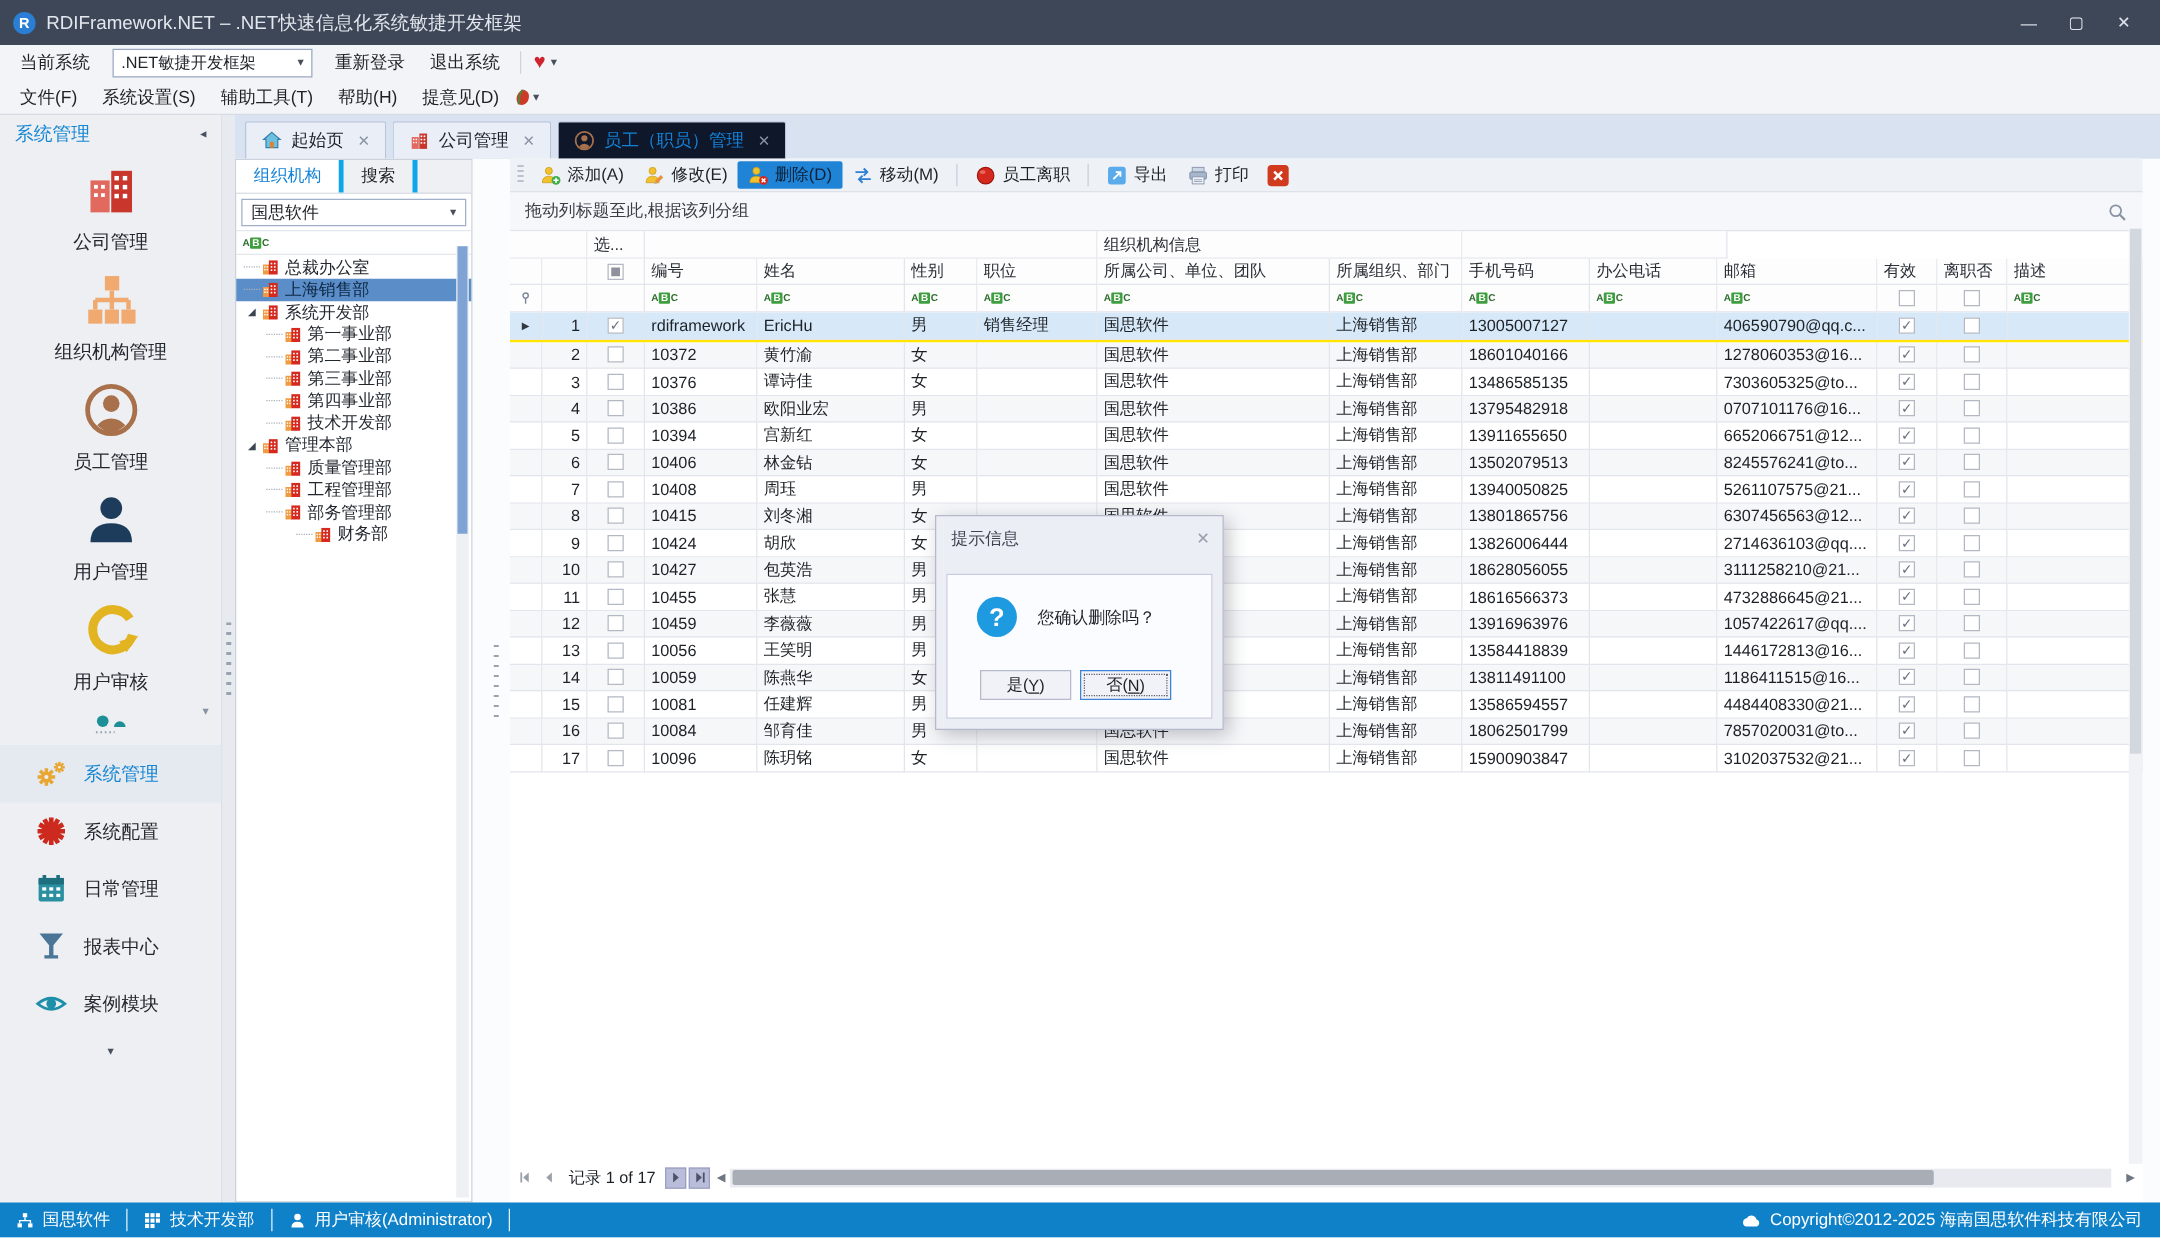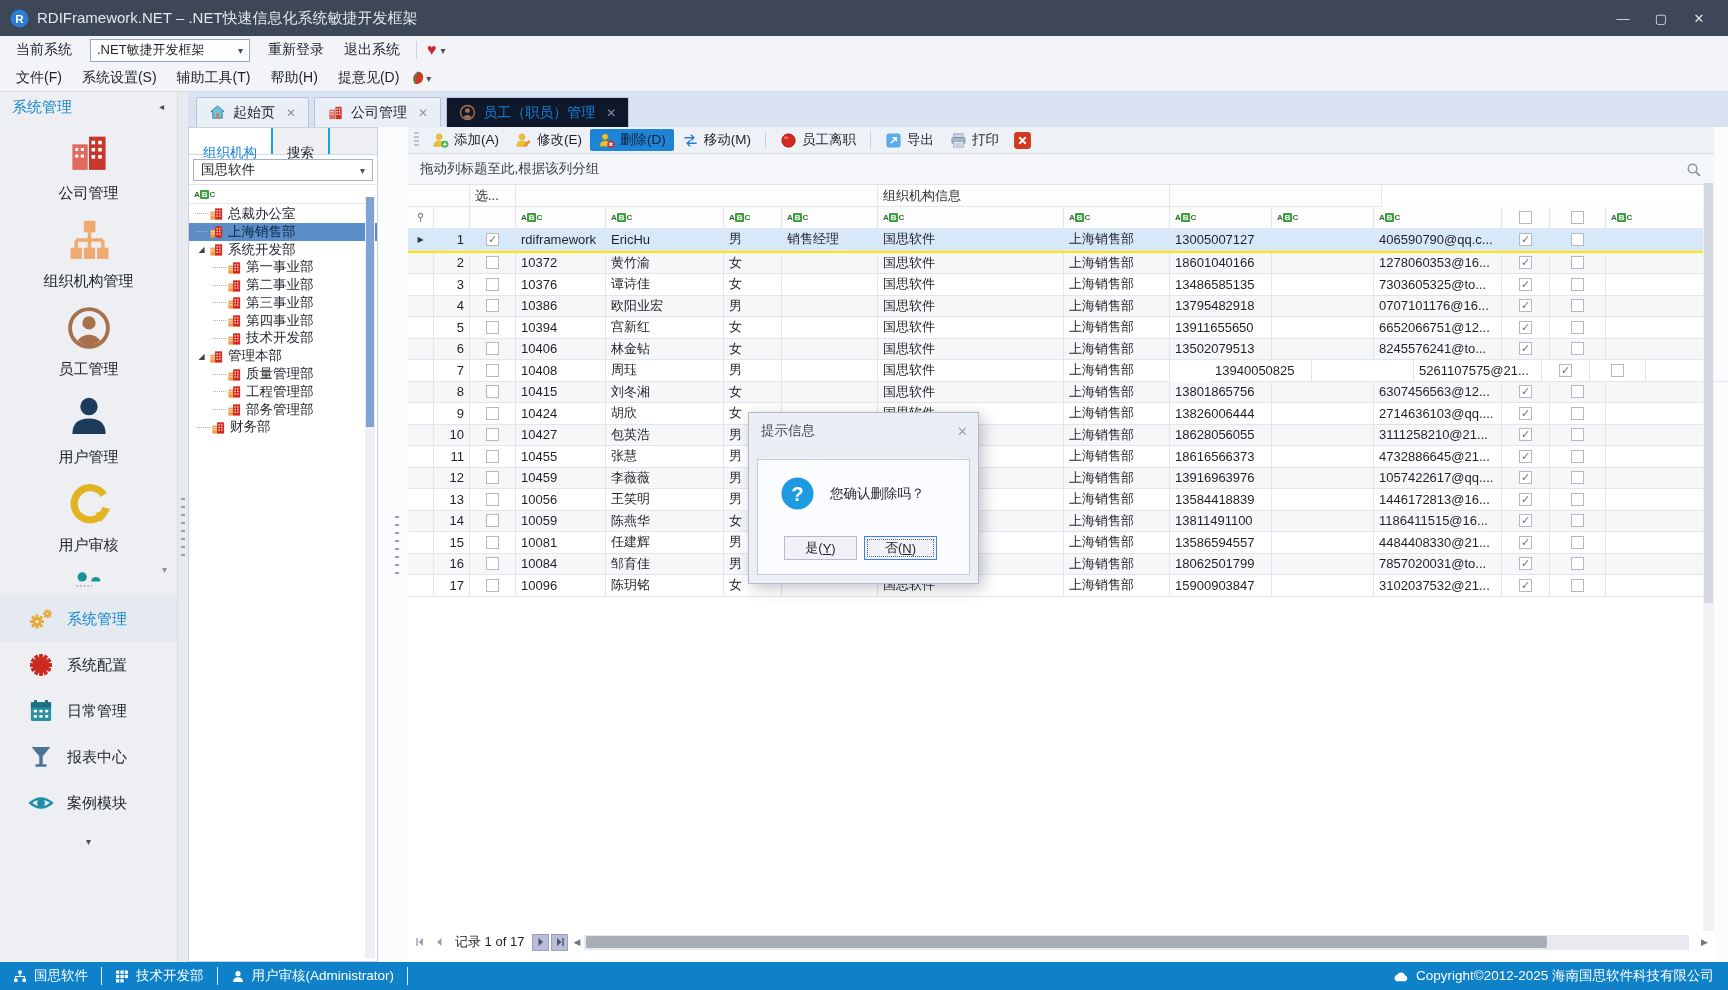--- a/index.html
+++ b/index.html
@@ -44,21 +44,21 @@
   .workarea{left:188px;top:92px;width:1540px;height:870px;background:#fbfcfe;}
   .tabbar{left:188px;top:92px;width:1540px;height:35px;background:#d9e2f1;display:flex;align-items:flex-end;padding-left:8px;box-sizing:border-box;}
   .tab{display:flex;align-items:center;gap:7px;height:29px;padding:0 12px;margin-right:5px;background:#e9eef7;border:1px solid #b9c4da;border-bottom:none;border-radius:2px 2px 0 0;font-size:14px;}
   .tab.active{background:#0f172a;color:#1383d8;}
   .tab .ic{width:17px;height:17px;}
   .tab .x{color:#8a93a5;font-size:12px;margin-left:4px;}
 
   
   .treepanel{left:188px;top:127px;width:190px;height:835px;background:#fff;border:1px solid #ccd2dc;box-sizing:border-box;}
   .subtabs{display:flex;height:26px;background:#eef0f4;border-bottom:1px solid #d5dae2;}
-  .subtab{padding:12px 14px;line-height:25px;font-size:13.5px;border-right:2px solid #0ea5e9;background:#eef0f4;text-align:center;}
+  .subtab{padding:0 14px;line-height:25px;font-size:13.5px;border-right:4px solid #0ea5e9;background:#eef0f4;text-align:center;}
   .subtab.active{background:#fff;color:#1383d8;}
   .combo2{margin:4px 4px 3px 4px;height:22px;border:1px solid #9fb0c8;background:#fff;display:flex;align-items:center;justify-content:space-between;padding:0 7px;font-size:13.5px;box-sizing:border-box;}
   .abcrow{height:18px;border-top:1px solid #e4e7ec;border-bottom:1px solid #e4e7ec;display:flex;align-items:center;padding-left:5px;}
   .tree{padding-top:1px;}
   .tree-row{height:17.8px;display:flex;align-items:center;font-size:13.5px;white-space:nowrap;color:#23272e;}
   .tree-row.selected{background:#5b8dc8;color:#0d2743;}
   .expander{width:13px;font-size:8px;color:#3c4250;text-align:center;}
   .joint{width:13px;border-top:1px dotted #aab1bd;height:0;margin-right:0;}
   .tree-row .ic{width:15px;height:15px;margin:0 4px 0 1px;flex:none;}
   .tree-vscroll{position:absolute;right:2px;top:69px;bottom:3px;width:10px;background:#eef0f4;}
@@ -643,21 +643,21 @@
               <rect x="10.8" y="10.1" width="1.4" height="1.4"></rect>
               <rect x="2.5" y="7.4" width="1.2" height="1.2"></rect>
               <rect x="4.6" y="7.4" width="1.2" height="1.2"></rect>
               <rect x="2.5" y="9.8" width="1.2" height="1.2"></rect>
               <rect x="4.6" y="9.8" width="1.2" height="1.2"></rect>
             </g>
           </svg>
         </span>
         <span>部务管理部</span>
       </div>
-      <div class="tree-row" style="padding-left: 8px;">
+      <div class="tree-row" style="padding-left: 28px; margin-left: 20px;">
         <span class="joint"></span>
         <span class="ic" style="width: 15px; height: 15px;">
           <svg viewBox="0 0 16 16">
             <rect x="1.5" y="6" width="5.5" height="8.5" fill="#f09a42"></rect>
             <rect x="6.5" y="2.5" width="7.5" height="12" fill="#d5281e"></rect>
             <g fill="#fff">
               <rect x="8" y="4.5" width="1.4" height="1.4"></rect>
               <rect x="10.8" y="4.5" width="1.4" height="1.4"></rect>
               <rect x="8" y="7.3" width="1.4" height="1.4"></rect>
               <rect x="10.8" y="7.3" width="1.4" height="1.4"></rect>
@@ -771,20 +771,39 @@
       </span>
   </div>
   <div>
       <div class="grow band">
         <div class="c hc" style="width: 62px; flex: 0 0 auto;"></div>
         <div class="c hc" style="width: 46px; flex: 0 0 auto;">选...</div>
         <div class="c hc" style="width: 362px; flex: 0 0 auto;"></div>
         <div class="c hc" style="width: 292px; flex: 0 0 auto;">组织机构信息</div>
         <div class="c hc" style="width: 212px; flex: 0 0 auto;"></div>
       </div>
+      <div class="grow hdr">
+        <div class="c hc" style="width: 26px; flex: 0 0 auto;"></div>
+        <div class="c hc" style="width: 36px; flex: 0 0 auto;"></div>
+        <div class="c hc ccen" style="width: 46px; flex: 0 0 auto;">
+          <span class="cb ind"></span>
+        </div>
+        <div class="c hc" style="width: 90px; flex: 0 0 auto;">编号</div>
+        <div class="c hc" style="width: 118px; flex: 0 0 auto;">姓名</div>
+        <div class="c hc" style="width: 58px; flex: 0 0 auto;">性别</div>
+        <div class="c hc" style="width: 96px; flex: 0 0 auto;">职位</div>
+        <div class="c hc" style="width: 186px; flex: 0 0 auto;">所属公司、单位、团队</div>
+        <div class="c hc" style="width: 106px; flex: 0 0 auto;">所属组织、部门</div>
+        <div class="c hc" style="width: 102px; flex: 0 0 auto;">手机号码</div>
+        <div class="c hc" style="width: 102px; flex: 0 0 auto;">办公电话</div>
+        <div class="c hc" style="width: 128px; flex: 0 0 auto;">邮箱</div>
+        <div class="c hc" style="width: 48px; flex: 0 0 auto;">有效</div>
+        <div class="c hc" style="width: 56px; flex: 0 0 auto;">离职否</div>
+        <div class="c hc" style="width: 108px; flex: 0 0 auto;">描述</div>
+      </div>
       <div class="grow flt">
         <div class="c hc ccen" style="width: 26px; flex: 0 0 auto;">
           <span class="ic" style="width: 11px; height: 11px;">
             <svg viewBox="0 0 12 12">
               <circle cx="6" cy="3.8" r="2.3" fill="none" stroke="#7a8596" stroke-width="1.2"></circle>
               <path d="M6 6.2 V11" stroke="#7a8596" stroke-width="1.2"></path>
             </svg>
           </span>
         </div>
         <div class="c hc" style="width: 36px; flex: 0 0 auto;"></div>
@@ -971,21 +990,21 @@
         <div class="c cnum" style="width: 36px; flex: 0 0 auto;">7</div>
         <div class="c ccen" style="width: 46px; flex: 0 0 auto;">
           <span class="cb"></span>
         </div>
         <div class="c " style="width: 90px; flex: 0 0 auto;">10408</div>
         <div class="c " style="width: 118px; flex: 0 0 auto;">周珏</div>
         <div class="c " style="width: 58px; flex: 0 0 auto;">男</div>
         <div class="c " style="width: 96px; flex: 0 0 auto;"></div>
         <div class="c " style="width: 186px; flex: 0 0 auto;">国思软件</div>
         <div class="c " style="width: 106px; flex: 0 0 auto;">上海销售部</div>
-        <div class="c " style="width: 102px; flex: 0 0 auto; margin-left: 40px;">13940050825</div>
+        <div class="c " style="width: 102px; flex: 0 0 auto;">13940050825</div>
         <div class="c " style="width: 102px; flex: 0 0 auto;"></div>
         <div class="c " style="width: 128px; flex: 0 0 auto;">5261107575@21...</div>
         <div class="c ccen" style="width: 48px; flex: 0 0 auto;">
           <span class="cb ck"></span>
         </div>
         <div class="c ccen" style="width: 56px; flex: 0 0 auto;">
           <span class="cb"></span>
         </div>
         <div class="c " style="width: 108px; flex: 0 0 auto;"></div>
       </div>

